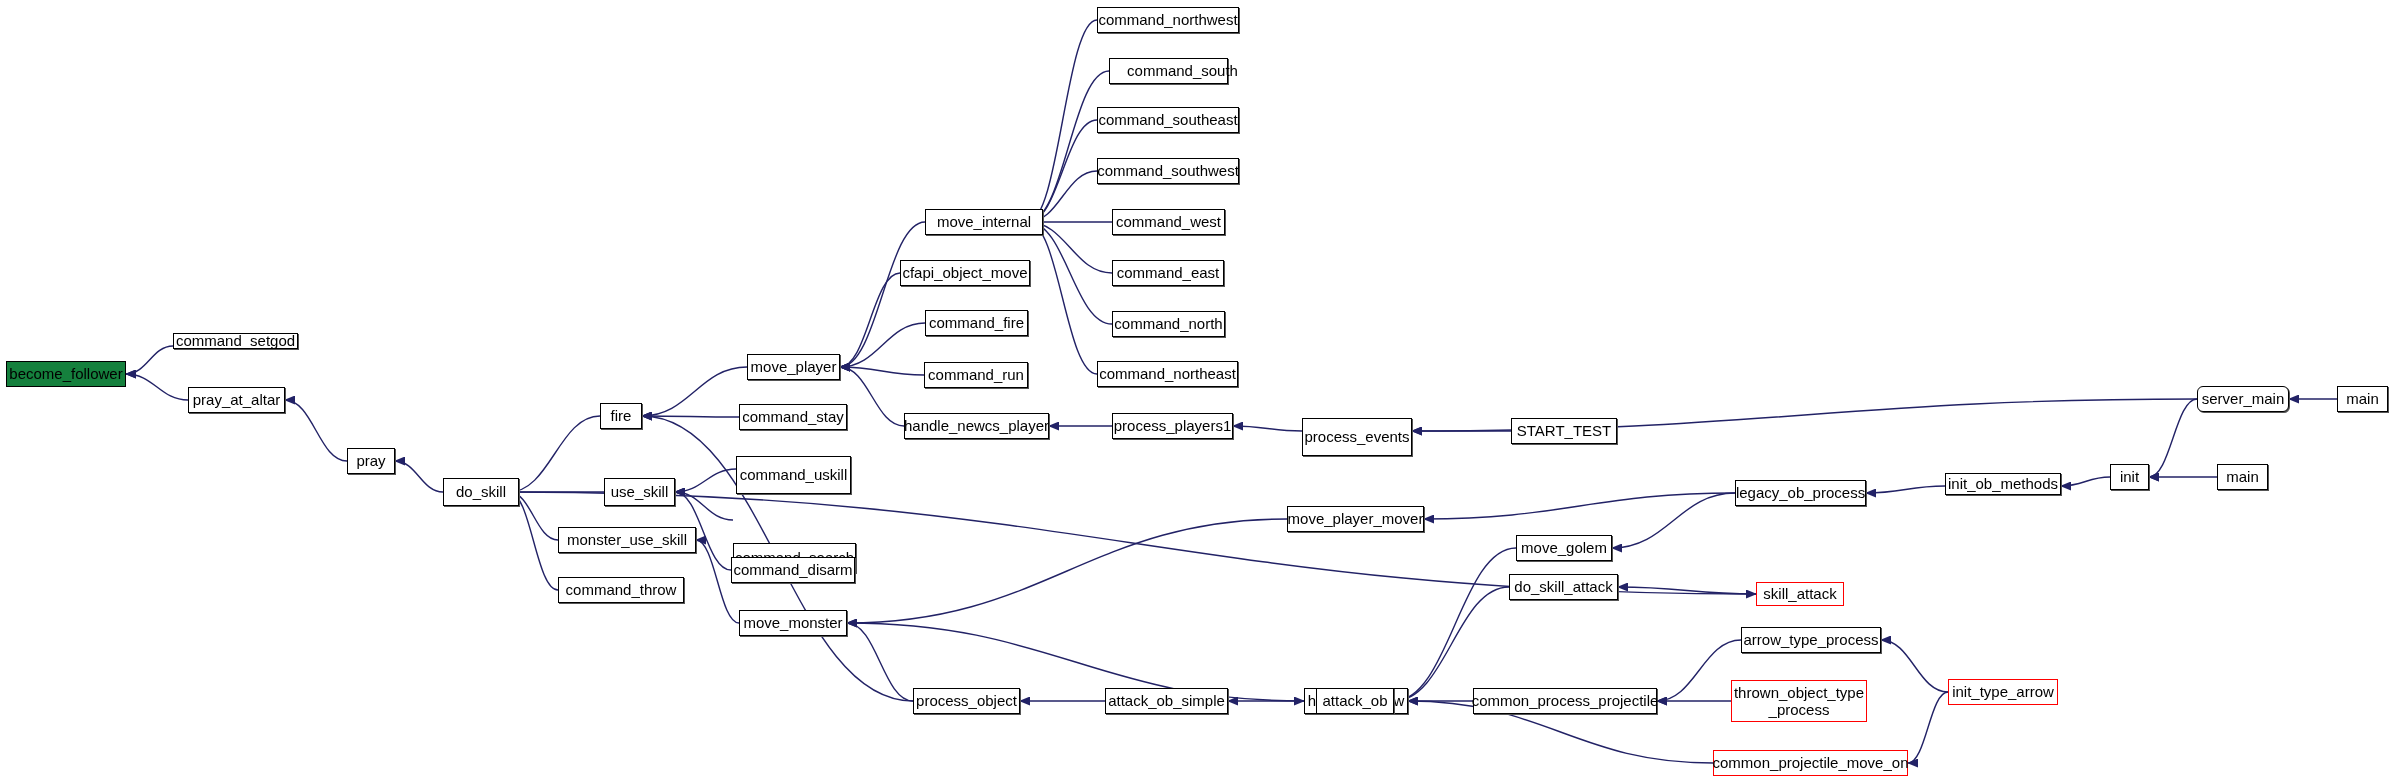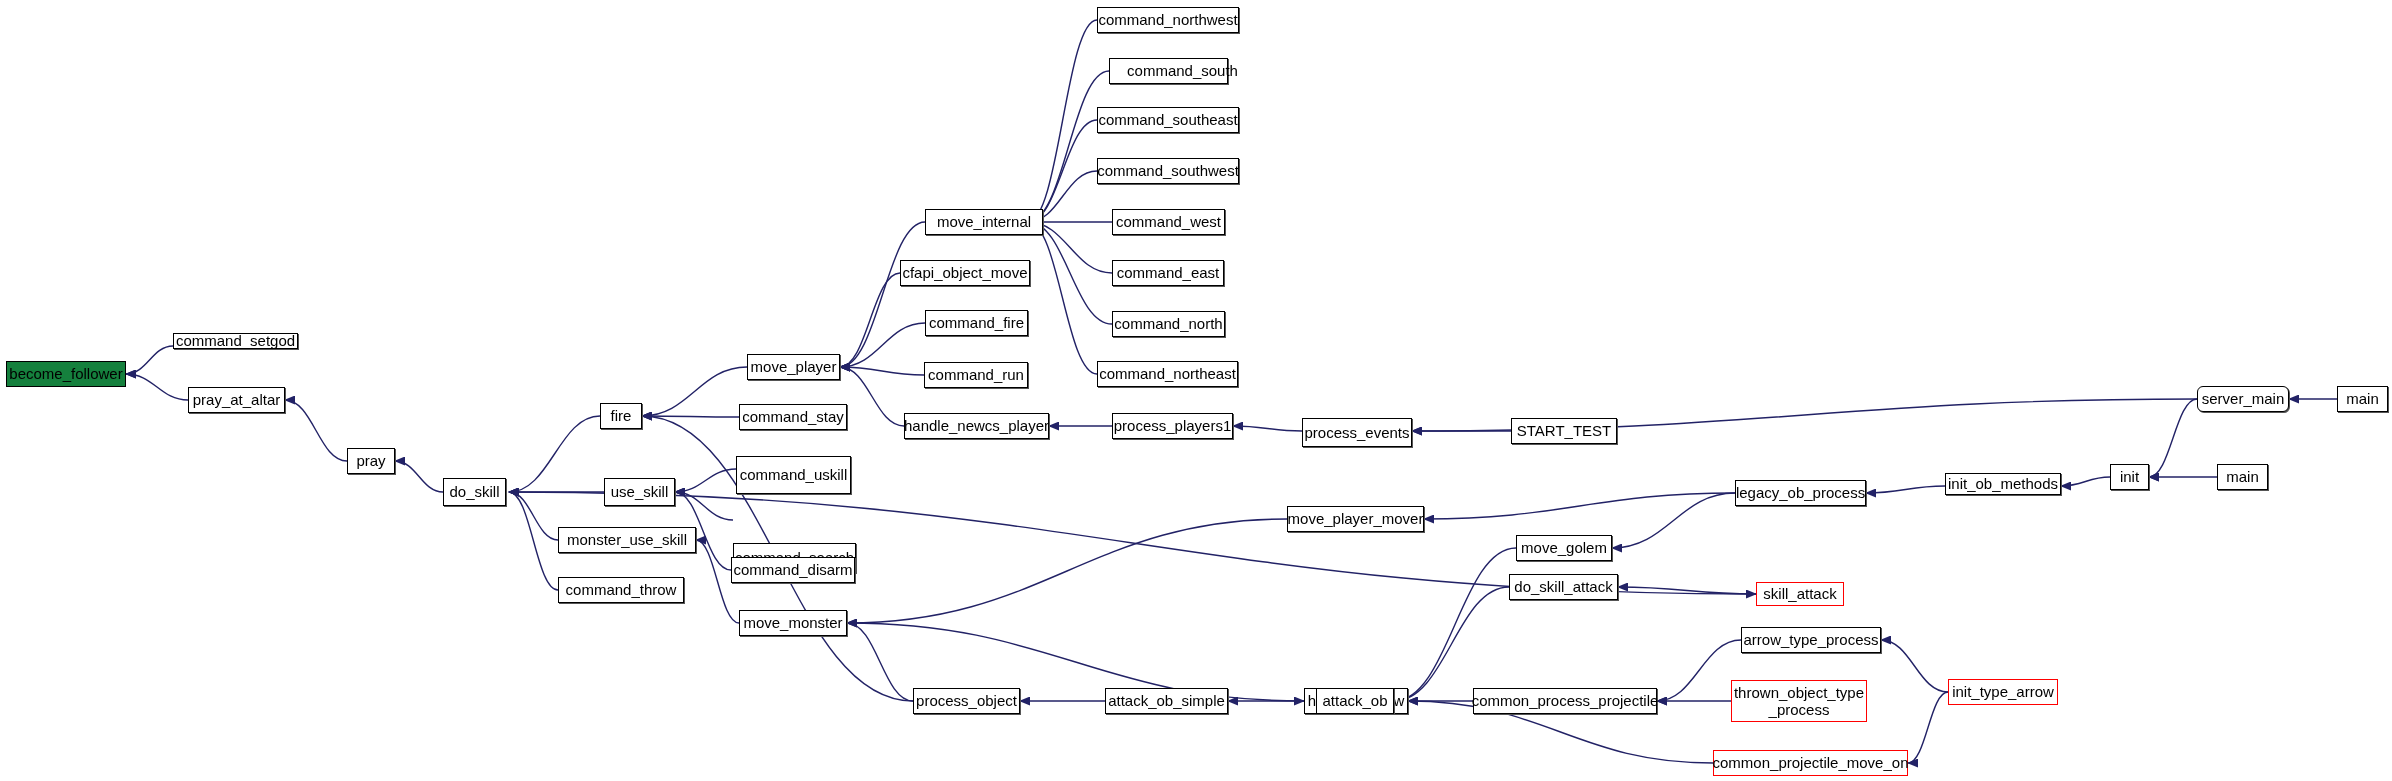--- a/index.html
+++ b/index.html
@@ -105,21 +105,21 @@
         <path d="M1948,692 C1930,692 1926,763 1908,763" marker-end="url(#ah)"></path>
         <path d="M847,623 C1052.65,623 1098.35,701 1304,701" marker-end="url(#ah)"></path>
         <path d="M913,701 C791.05,701 763.95,416 642,416" marker-end="url(#ah)"></path>
       </g>
   </svg>
   <div id="nodes-layer">
       <div class="node current" style="left: 6px; top: 361px; width: 120px; height: 26px;">become_follower</div>
       <div class="node shadow" style="left: 173px; top: 333px; width: 125px; height: 16px;">command_setgod</div>
       <div class="node shadow" style="left: 188px; top: 387px; width: 97px; height: 26px;">pray_at_altar</div>
       <div class="node shadow" style="left: 347px; top: 448px; width: 48px; height: 26px;">pray</div>
-      <div class="node shadow" style="left: 443px; top: 478px; width: 63px; height: 28px;">do_skill</div>
+      <div class="node shadow" style="left: 443px; top: 478px; width: 76px; height: 28px;">do_skill</div>
       <div class="node shadow" style="left: 600px; top: 403px; width: 42px; height: 26px;">fire</div>
       <div class="node shadow" style="left: 604px; top: 478px; width: 71px; height: 28px;">use_skill</div>
       <div class="node shadow" style="left: 558px; top: 527px; width: 138px; height: 26px;">monster_use_skill</div>
       <div class="node shadow" style="left: 558px; top: 577px; width: 126px; height: 26px;">command_throw</div>
       <div class="node shadow" style="left: 739px; top: 404px; width: 108px; height: 26px;">command_stay</div>
       <div class="node shadow" style="left: 736px; top: 456px; width: 115px; height: 38px;">command_uskill</div>
       <div class="node shadow" style="left: 733px; top: 507px; width: 123px; height: 30px; margin-top: 36px;">command_search</div>
       <div class="node shadow" style="left: 731px; top: 557px; width: 124px; height: 26px;">command_disarm</div>
       <div class="node shadow" style="left: 739px; top: 610px; width: 108px; height: 26px;">move_monster</div>
       <div class="node shadow" style="left: 747px; top: 354px; width: 93px; height: 26px;">move_player</div>
@@ -132,21 +132,21 @@
       <div class="node shadow" style="left: 1097px; top: 7px; width: 142px; height: 26px;">command_northwest</div>
       <div class="node shadow" style="left: 1109px; top: 58px; width: 119px; height: 26px; padding-left: 28px;">command_south</div>
       <div class="node shadow" style="left: 1097px; top: 107px; width: 142px; height: 26px;">command_southeast</div>
       <div class="node shadow" style="left: 1097px; top: 158px; width: 142px; height: 26px;">command_southwest</div>
       <div class="node shadow" style="left: 1112px; top: 209px; width: 113px; height: 26px;">command_west</div>
       <div class="node shadow" style="left: 1112px; top: 260px; width: 112px; height: 26px;">command_east</div>
       <div class="node shadow" style="left: 1112px; top: 311px; width: 113px; height: 26px;">command_north</div>
       <div class="node shadow" style="left: 1097px; top: 361px; width: 141px; height: 26px;">command_northeast</div>
       <div class="node shadow" style="left: 1112px; top: 413px; width: 121px; height: 26px;">process_players1</div>
       <div class="node shadow" style="left: 1105px; top: 688px; width: 123px; height: 26px;">attack_ob_simple</div>
-      <div class="node shadow" style="left: 1302px; top: 418px; width: 110px; height: 29px;">process_events</div>
+      <div class="node shadow" style="left: 1302px; top: 418px; width: 110px; height: 38px;">process_events</div>
       <div class="node shadow" style="left: 1304px; top: 688px; width: 104px; height: 26px;">hit_with_arrow</div>
       <div class="node shadow" style="left: 1287px; top: 506px; width: 137px; height: 26px;">move_player_mover</div>
       <div class="node shadow" style="left: 1316px; top: 688px; width: 78px; height: 26px;">attack_ob</div>
       <div class="node shadow" style="left: 1511px; top: 418px; width: 106px; height: 26px;">START_TEST</div>
       <div class="node shadow" style="left: 1516px; top: 535px; width: 96px; height: 26px;">move_golem</div>
       <div class="node shadow" style="left: 1509px; top: 574px; width: 109px; height: 26px;">do_skill_attack</div>
       <div class="node shadow" style="left: 1473px; top: 688px; width: 184px; height: 26px;">common_process_projectile</div>
       <div class="node red" style="left: 1756px; top: 582px; width: 88px; height: 24px;">skill_attack</div>
       <div class="node shadow" style="left: 1741px; top: 627px; width: 140px; height: 26px;">arrow_type_process</div>
       <div class="node red" style="left: 1731px; top: 680px; width: 136px; height: 42px; line-height: 1.15;">thrown_object_type

